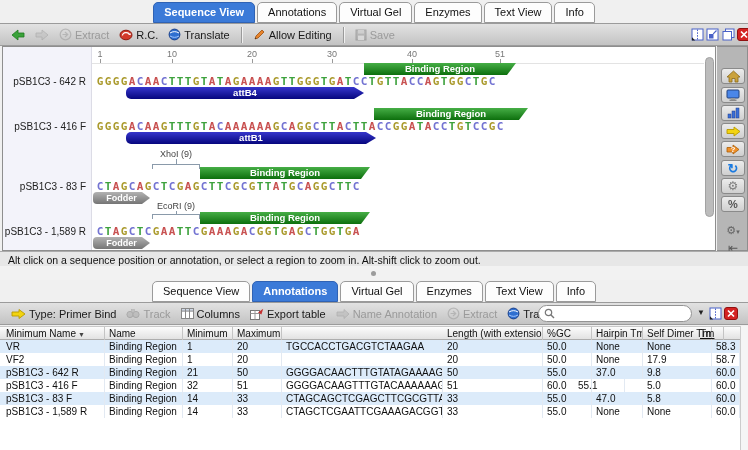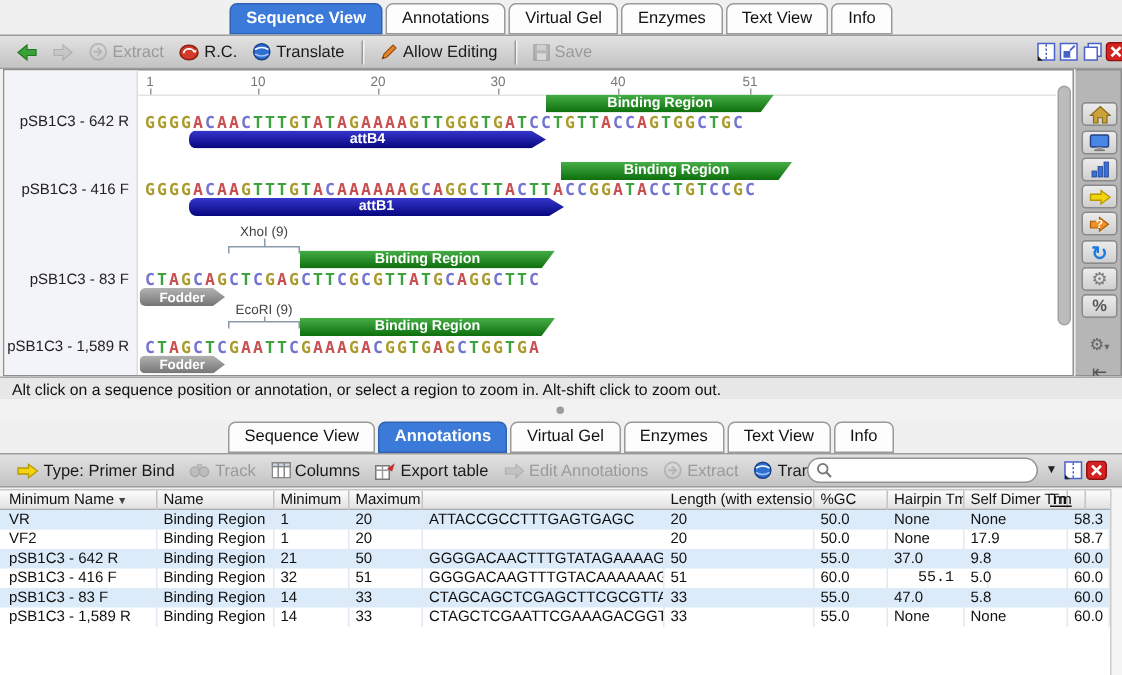--- a/index.html
+++ b/index.html
@@ -497,21 +497,21 @@
           </svg>
         </span>
         <span>Export table</span>
       </span>
       <span class="titem disabled">
         <span class="ticon">
           <svg width="14" height="12" viewBox="0 0 14 12">
             <path d="M1 4 H8 V1.5 L13 6 L8 10.5 V8 H1 Z" fill="#b5b5b5" stroke="#8f8f8f" stroke-width="0.8"></path>
           </svg>
         </span>
-        <span>Edit Annotations</span>
+        <span>Name Annotation</span>
       </span>
       <span class="titem disabled">
         <span class="ticon">
           <svg width="13" height="13" viewBox="0 0 13 13">
             <circle cx="6.5" cy="6.5" r="5.3" fill="none" stroke="#999" stroke-width="1.3"></circle>
             <path d="M3.5 6.5 H8 M6 4 L8.7 6.5 L6 9" stroke="#999" fill="none" stroke-width="1.2"></path>
           </svg>
         </span>
         <span>Extract</span>
       </span>
@@ -573,21 +573,21 @@
       <div class="th" style="left: 592px; width: 51px;"><span>Hairpin Tm</span></div>
       <div class="th" style="left: 643px; width: 69px;"><span>Self Dimer Tm</span></div>
       <div class="th" style="left: 696px; width: 28px; text-decoration: underline;"><span>Tm</span></div>
     </div>
   <div id="tbody">
       <div class="tr" style="top: 340px; background: rgb(220, 235, 250);">
         <span class="td" style="left: 2px; width: 103px;">VR</span>
         <span class="td" style="left: 105px; width: 78px;">Binding Region</span>
         <span class="td" style="left: 183px; width: 50px;">1</span>
         <span class="td" style="left: 233px; width: 49px;">20</span>
-        <span class="td" style="left: 282px; width: 161px;">ATTACCGCCTTTGAGTGAGC</span>
+        <span class="td" style="left: 282px; width: 161px;">TGCCACCTGACGTCTAAGAA</span>
         <span class="td" style="left: 443px; width: 100px;">20</span>
         <span class="td" style="left: 543px; width: 49px;">50.0</span>
         <span class="td" style="left: 592px; width: 51px;">None</span>
         <span class="td" style="left: 643px; width: 69px;">None</span>
         <span class="td" style="left: 712px; width: 28px;">58.3</span>
       </div>
       <div class="tr" style="top: 353px;">
         <span class="td" style="left: 2px; width: 103px;">VF2</span>
         <span class="td" style="left: 105px; width: 78px;">Binding Region</span>
         <span class="td" style="left: 183px; width: 50px;">1</span>
@@ -611,21 +611,21 @@
         <span class="td" style="left: 712px; width: 28px;">60.0</span>
       </div>
       <div class="tr" style="top: 379px;">
         <span class="td" style="left: 2px; width: 103px;">pSB1C3 - 416 F</span>
         <span class="td" style="left: 105px; width: 78px;">Binding Region</span>
         <span class="td" style="left: 183px; width: 50px;">32</span>
         <span class="td" style="left: 233px; width: 49px;">51</span>
         <span class="td" style="left: 282px; width: 161px;">GGGGACAAGTTTGTACAAAAAAGC...</span>
         <span class="td" style="left: 443px; width: 100px;">51</span>
         <span class="td" style="left: 543px; width: 49px;">60.0</span>
-        <span class="td" style="left: 608px; width: 51px; font-family: Liberation Mono, monospace;">55.1</span>
+        <span class="td" style="left: 574px; width: 51px;">55.1</span>
         <span class="td" style="left: 643px; width: 69px;">5.0</span>
         <span class="td" style="left: 712px; width: 28px;">60.0</span>
       </div>
       <div class="tr" style="top: 392px; background: rgb(220, 235, 250);">
         <span class="td" style="left: 2px; width: 103px;">pSB1C3 - 83 F</span>
         <span class="td" style="left: 105px; width: 78px;">Binding Region</span>
         <span class="td" style="left: 183px; width: 50px;">14</span>
         <span class="td" style="left: 233px; width: 49px;">33</span>
         <span class="td" style="left: 282px; width: 161px;">CTAGCAGCTCGAGCTTCGCGTTAT...</span>
         <span class="td" style="left: 443px; width: 100px;">33</span>

